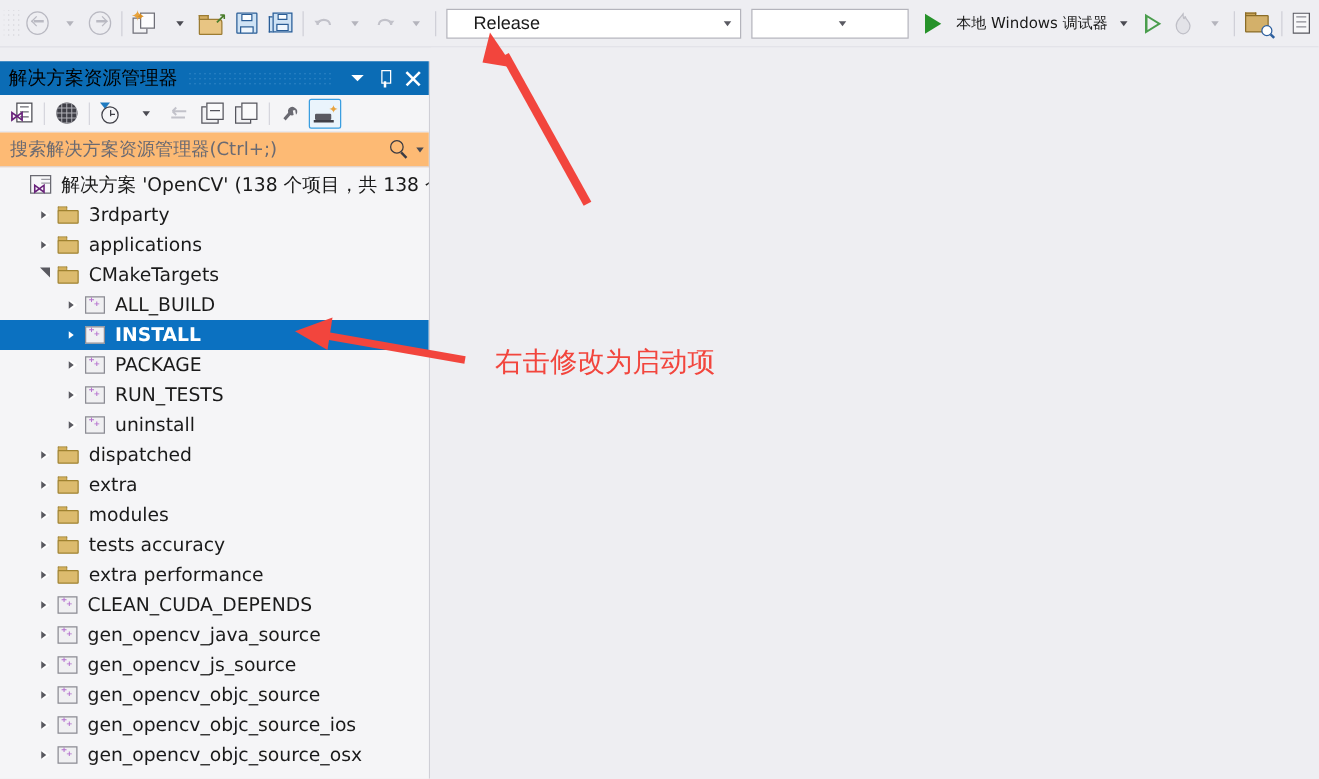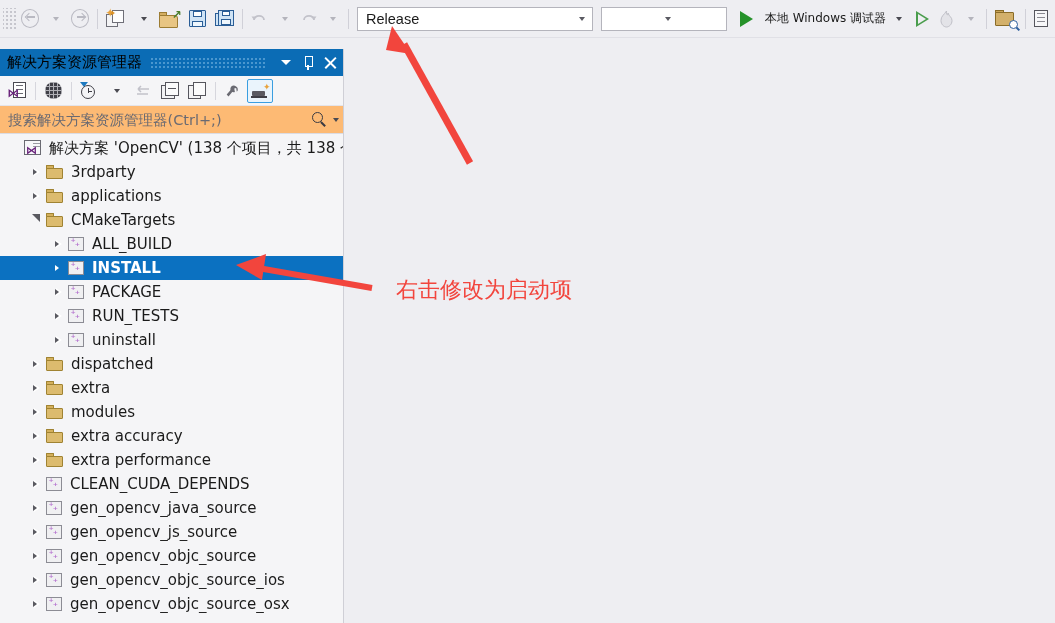--- a/index.html
+++ b/index.html
@@ -145,21 +145,21 @@
     width: 17px; height: 16px; position: relative;
   }
   .ico-undo svg, .ico-redo svg { position: absolute; left: 0; top: 0; }
 
   
   .combo {
     height: 24px;
     background: #ffffff;
     border: 1px solid #b4b4bc;
     display: flex; align-items: center;
-    padding: 0 0 0 8px;
+    padding: 0 0 0 21px;
     font-size: 14.5px;
     color: #1a1a1a;
   }
   .combo .val { flex: 1; white-space: nowrap; overflow: hidden; }
   .combo .arrowbox {
     width: 20px; height: 100%;
     display: flex; align-items: center; justify-content: center;
   }
   .combo .arrowbox .tb-caret { border-top-color: #5a5a62; margin: 0; }
 
@@ -871,21 +871,21 @@
         </div>
         <div class="row">
           <span class="ind" style="width: 28px;"></span>
           <span class="chev">
             <span class="tri closed"></span>
           </span>
           <span class="ico-folder">
             <span class="ft"></span>
             <span class="fb"></span>
           </span>
-          <span class="lbl">extra accuracy</span>
+          <span class="lbl">tests accuracy</span>
         </div>
         <div class="row">
           <span class="ind" style="width: 28px;"></span>
           <span class="chev">
             <span class="tri closed"></span>
           </span>
           <span class="ico-folder">
             <span class="ft"></span>
             <span class="fb"></span>
           </span>

